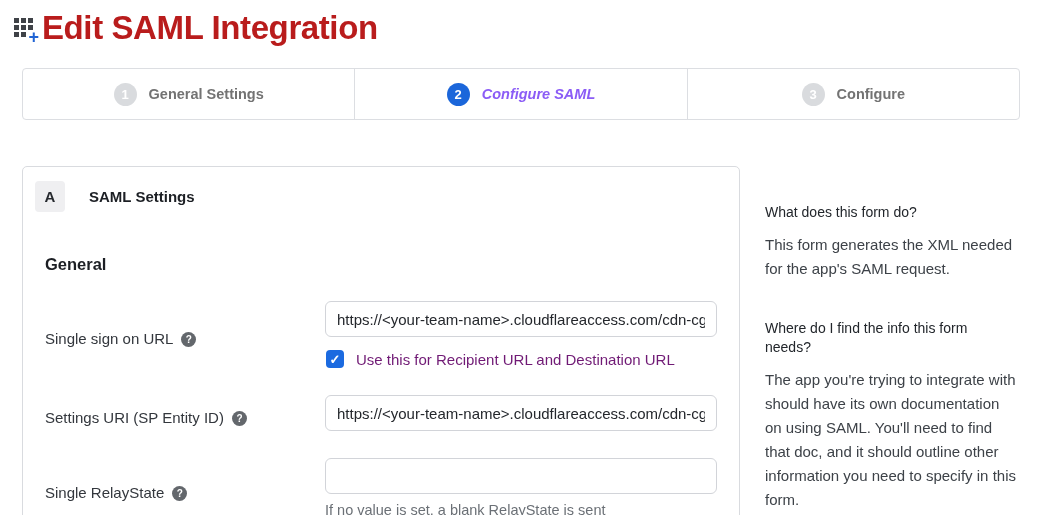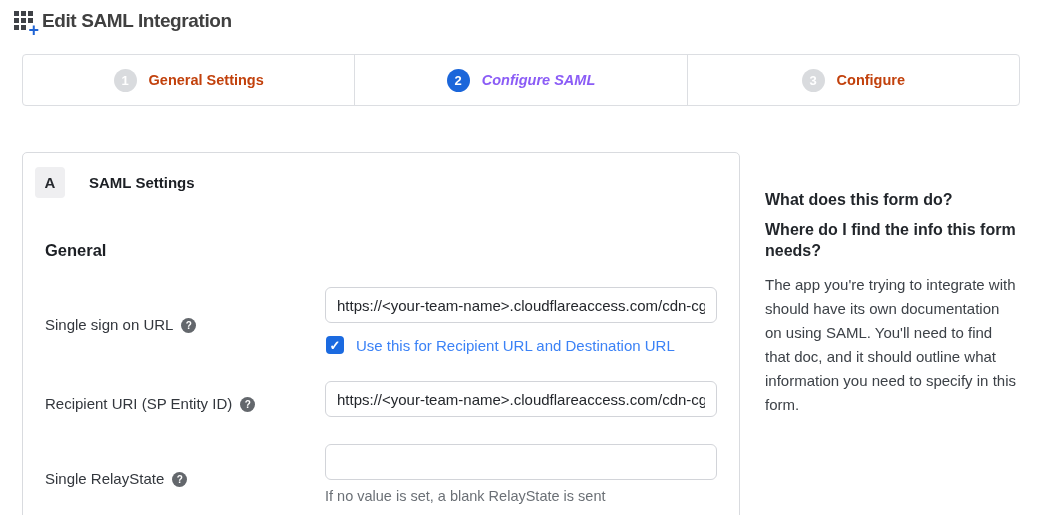--- a/index.html
+++ b/index.html
@@ -16,39 +16,39 @@
   .app-grid-icon .cells {
     display:grid; grid-template-columns:repeat(3,5px); grid-auto-rows:5px;
     gap:2px; padding-top:2px;
   }
   .app-grid-icon .cell { background:#3f4247; }
   .app-grid-icon .cell.hidden { visibility:hidden; }
   .app-grid-icon .plus {
     position:absolute; right:-1px; bottom:-6px;
     color:#2064d4; font-size:18px; font-weight:bold; line-height:1;
   }
-  .page-title { font-size:19px; font-weight:bold; letter-spacing:-0.4px; color:#404040;text-align:center; }
+  .page-title { font-size:33px; font-weight:bold; letter-spacing:-0.4px; color:#b91c1c;text-align:center; }
 
   
   .stepper {
     display:flex; width:998px; height:52px; margin:21px 0 0 22px;
     border:1px solid #dcdee2; border-radius:4px; background:#fff;
   }
   .step {
     flex:1 1 0; display:flex; align-items:center; justify-content:center;
     gap:12px; cursor:default;
   }
   .step + .step { border-left:1px solid #dcdee2; }
   .step-circle {
     width:23px; height:23px; border-radius:50%; display:flex;
     align-items:center; justify-content:center;
     font-size:13px; font-weight:bold; color:#ffffff; background:#d9dbde;
   }
   .step.active .step-circle { background:#1b66da; }
-  .step-label { font-size:14.5px; font-weight:bold; color:#c2410c; }
+  .step-label { font-size:14.5px; font-weight:bold; color:#737373; }
   .step.active .step-label { color:#8b5cf6;font-style:italic; }
 
   
   .content { display:flex; margin:46px 0 0 22px; align-items:flex-start; }
 
   .panel {
     width:718px; min-height:369px;
     border:1px solid #d9dbdf; border-radius:5px;
     padding:14px 22px 10px 22px; background:#fff;
   }
@@ -82,28 +82,28 @@
   }
   .checkbox-row { display:flex; align-items:center; gap:12px; margin-top:15px; margin-left:1px; }
   .checkbox-row.first { margin-top:13px; }
   .checkbox {
     width:18px; height:18px; border-radius:4px; flex:0 0 auto; cursor:pointer;
     display:flex; align-items:center; justify-content:center;
   }
   .checkbox.checked { background:#1b6ae0; }
   .checkbox.checked .checkmark { color:#fff; font-size:13px; font-weight:bold; line-height:1; }
   .checkbox.unchecked { background:#fff; border:1px solid #c9cbd0; }
-  .checkbox-label { font-size:15px; color:#3b82f6; }
+  .checkbox-label { font-size:15px; color:#701a75; }
   .field-hint { margin-top:8px; font-size:14.5px; color:#6b7076; }
 
   
   .help-sidebar { width:252px; margin-left:25px; padding-top:37px; }
-  .help-heading { font-size:16px; font-weight:bold; color:#22262b; line-height:1.35; }
+  .help-heading { font-size:14px; font-weight:normal; color:#22262b; line-height:1.35; }
   .help-body { margin-top:11px; font-size:15px; color:#3d4248; line-height:24px; }
-  .help-section + .help-section { margin-top:8px; }
+  .help-section + .help-section { margin-top:38px; }
 </style>
 </head>
 <body>
 
 <div class="page-header">
   <span class="app-grid-icon">
     <span class="cells">
       <span class="cell"></span>
         <span class="cell"></span>
         <span class="cell"></span>
@@ -155,21 +155,21 @@
           <span class="checkbox checked">
             <span class="checkmark">✓</span>
           </span>
           <span class="checkbox-label">Use this for Recipient URL and Destination URL</span>
         </div>
       </div>
     </div>
 
     <div class="field">
       <div class="field-label-col">
-        <span class="field-label">Recipient URI (SP Entity ID)</span>
+        <span class="field-label">Settings URI (SP Entity ID)</span>
         <span class="help-icon">?</span>
       </div>
       <div class="field-control">
         <input type="text" class="text-input" value="https://&lt;your-team-name&gt;.cloudflareaccess.com/cdn-cgi" style="">
       </div>
     </div>
 
     <div class="field">
       <div class="field-label-col">
         <span class="field-label">Single RelayState</span>
@@ -178,20 +178,21 @@
       <div class="field-control">
         <input type="text" class="text-input" value="" style="">
         <div class="field-hint">If no value is set, a blank RelayState is sent</div>
       </div>
     </div>
   </div>
 
   <div class="help-sidebar">
     <div class="help-section">
       <div class="help-heading">What does this form do?</div>
+      <div class="help-body">This form generates the XML needed for the app's SAML request.</div>
     </div>
     <div class="help-section">
       <div class="help-heading">Where do I find the info this form needs?</div>
-      <div class="help-body">The app you're trying to integrate with should have its own documentation on using SAML. You'll need to find that doc, and it should outline what information you need to specify in this form.</div>
+      <div class="help-body">The app you're trying to integrate with should have its own documentation on using SAML. You'll need to find that doc, and it should outline other information you need to specify in this form.</div>
     </div>
   </div>
 
 </div>
 
 </body></html>

